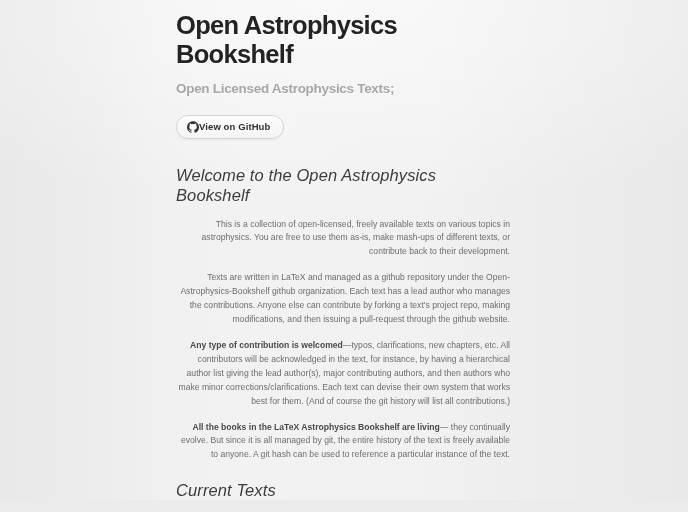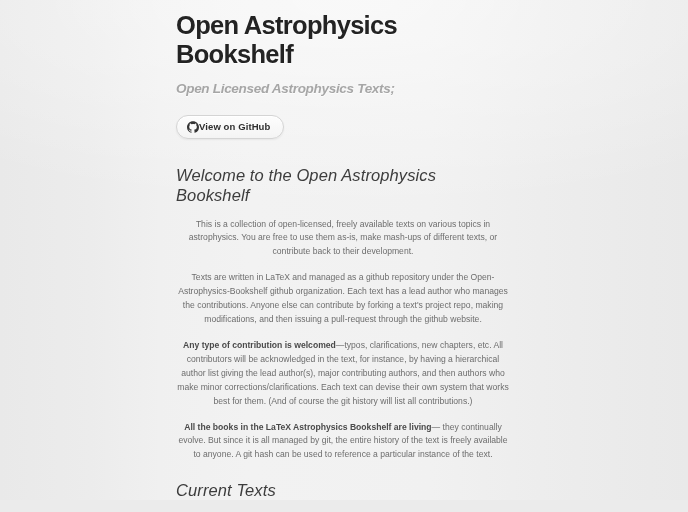--- a/index.html
+++ b/index.html
@@ -63,21 +63,20 @@
     font-weight: 700;
     letter-spacing: -0.7px;
     color: #232323;
     text-shadow: 0 1px 1px rgba(255,255,255,0.95);
   }
   .site-tagline {
     margin: 12px 0 0 0;
     font-size: 13.5px;
     line-height: 1.32;
     font-weight: 700;
-    font-style: italic;
     letter-spacing: -0.3px;
     color: #a6a6a6;
     text-shadow: 0 1px 1px rgba(255,255,255,0.9);
     max-width: 260px;
   }
 
   .btn-row {
     margin-top: 17px;
   }
   .gh-button {
@@ -119,21 +118,21 @@
     font-style: italic;
   }
   h2.section-heading.tight {
     margin-bottom: 13px;
   }
   p.body-text {
     margin: 0 2px 12px 0;
     font-size: 8.6px;
     line-height: 1.62;
     color: #6d6d6d;
-    text-align: center;
+    text-align: right;
   }
   p.body-text strong {
     color: #4a4a4a;
     font-weight: 700;
   }
 
   .spacer-sm { height: 7px; }
 </style>
 </head>
 <body>

